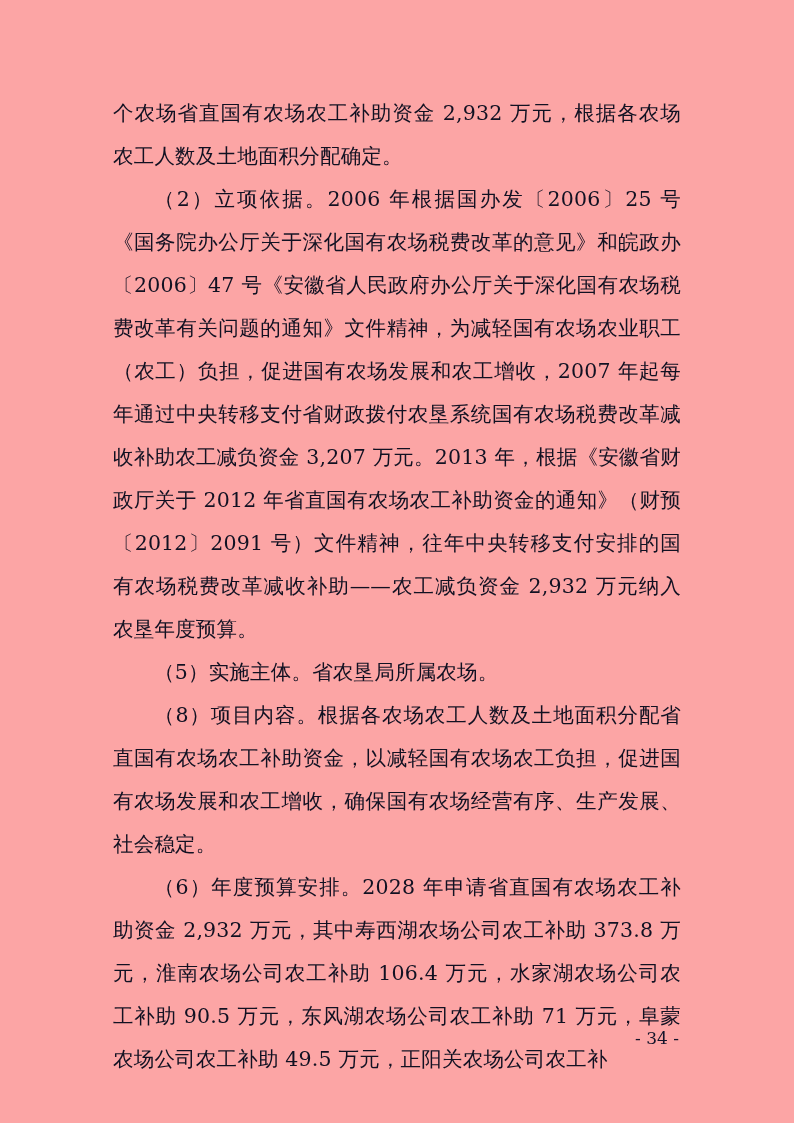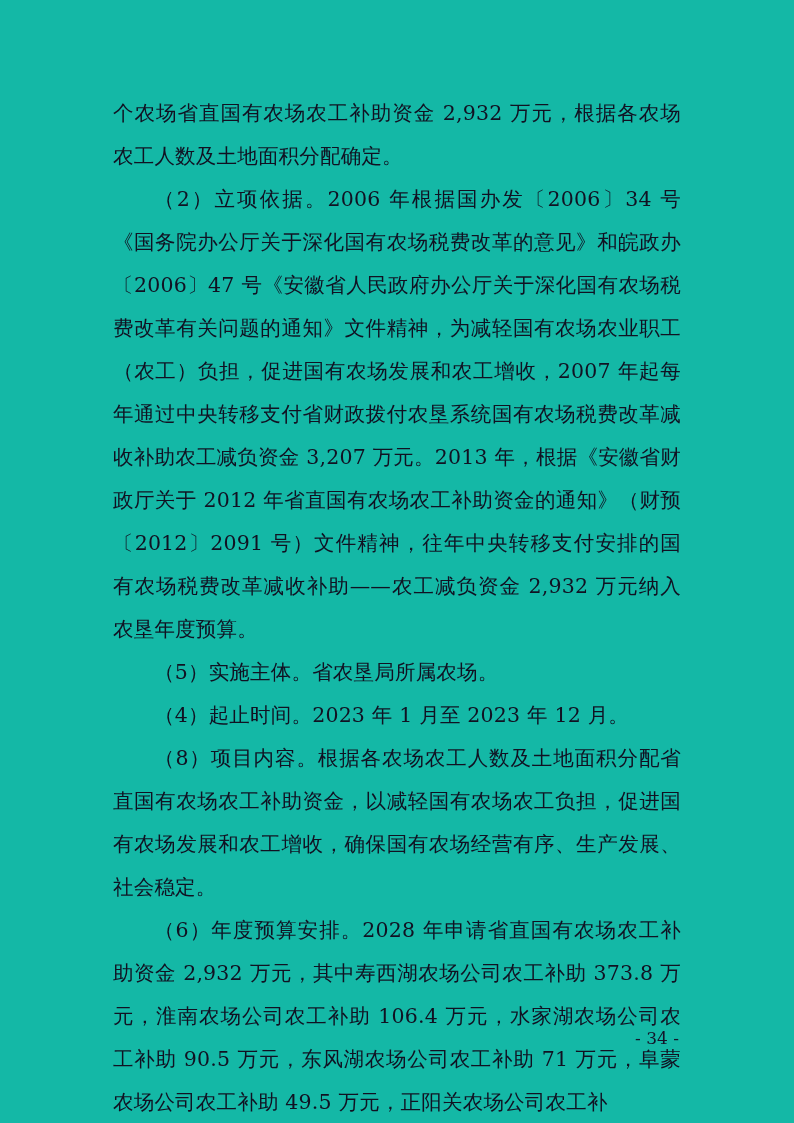--- a/index.html
+++ b/index.html
@@ -14,21 +14,21 @@
     color: #0b0b14;
     position: relative;
     overflow: hidden;
   }
   .page {
     position: absolute;
     left: 0;
     top: 0;
     width: 794px;
     height: 1123px;
-    background: #14b8a6;
+    background: #fca5a5;
   }
   .content {
     position: absolute;
     left: 113px;
     top: 92px;
     width: 568px;
   }
   p.para {
     margin: 0 0 0 0;
     font-size: 20.5px;
@@ -55,22 +55,21 @@
   .page-number span {
     padding-left: 520px;
   }
 </style>
 </head>
 <body>
 
 <div class="page">
   <div class="content">
     <p class="para">个农场省直国有农场农工补助资金 2,932 万元，根据各农场农工人数及土地面积分配确定。</p>
-    <p class="para indent" style="text-indent: 41px;">（2）立项依据。2006 年根据国办发〔2006〕34 号《国务院办公厅关于深化国有农场税费改革的意见》和皖政办〔2006〕47 号《安徽省人民政府办公厅关于深化国有农场税费改革有关问题的通知》文件精神，为减轻国有农场农业职工（农工）负担，促进国有农场发展和农工增收，2007 年起每年通过中央转移支付省财政拨付农垦系统国有农场税费改革减收补助农工减负资金 3,207 万元。2013 年，根据《安徽省财政厅关于 2012 年省直国有农场农工补助资金的通知》（财预〔2012〕2091 号）文件精神，往年中央转移支付安排的国有农场税费改革减收补助——农工减负资金 2,932 万元纳入农垦年度预算。</p>
+    <p class="para indent" style="text-indent: 41px;">（2）立项依据。2006 年根据国办发〔2006〕25 号《国务院办公厅关于深化国有农场税费改革的意见》和皖政办〔2006〕47 号《安徽省人民政府办公厅关于深化国有农场税费改革有关问题的通知》文件精神，为减轻国有农场农业职工（农工）负担，促进国有农场发展和农工增收，2007 年起每年通过中央转移支付省财政拨付农垦系统国有农场税费改革减收补助农工减负资金 3,207 万元。2013 年，根据《安徽省财政厅关于 2012 年省直国有农场农工补助资金的通知》（财预〔2012〕2091 号）文件精神，往年中央转移支付安排的国有农场税费改革减收补助——农工减负资金 2,932 万元纳入农垦年度预算。</p>
     <p class="para indent" style="text-indent: 41px;">（5）实施主体。省农垦局所属农场。</p>
-    <p class="para indent" style="text-indent: 41px;">（4）起止时间。2023 年 1 月至 2023 年 12 月。</p>
     <p class="para indent" style="text-indent: 41px;">（8）项目内容。根据各农场农工人数及土地面积分配省直国有农场农工补助资金，以减轻国有农场农工负担，促进国有农场发展和农工增收，确保国有农场经营有序、生产发展、社会稳定。</p>
     <p class="para indent" style="text-indent: 41px;">（6）年度预算安排。2028 年申请省直国有农场农工补助资金 2,932 万元，其中寿西湖农场公司农工补助 373.8 万元，淮南农场公司农工补助 106.4 万元，水家湖农场公司农工补助 90.5 万元，东风湖农场公司农工补助 71 万元，阜蒙农场公司农工补助 49.5 万元，正阳关农场公司农工补</p>
   </div>
   <div class="page-number">
     <span>- 34 -</span>
   </div>
 </div>
 
 </body></html>

